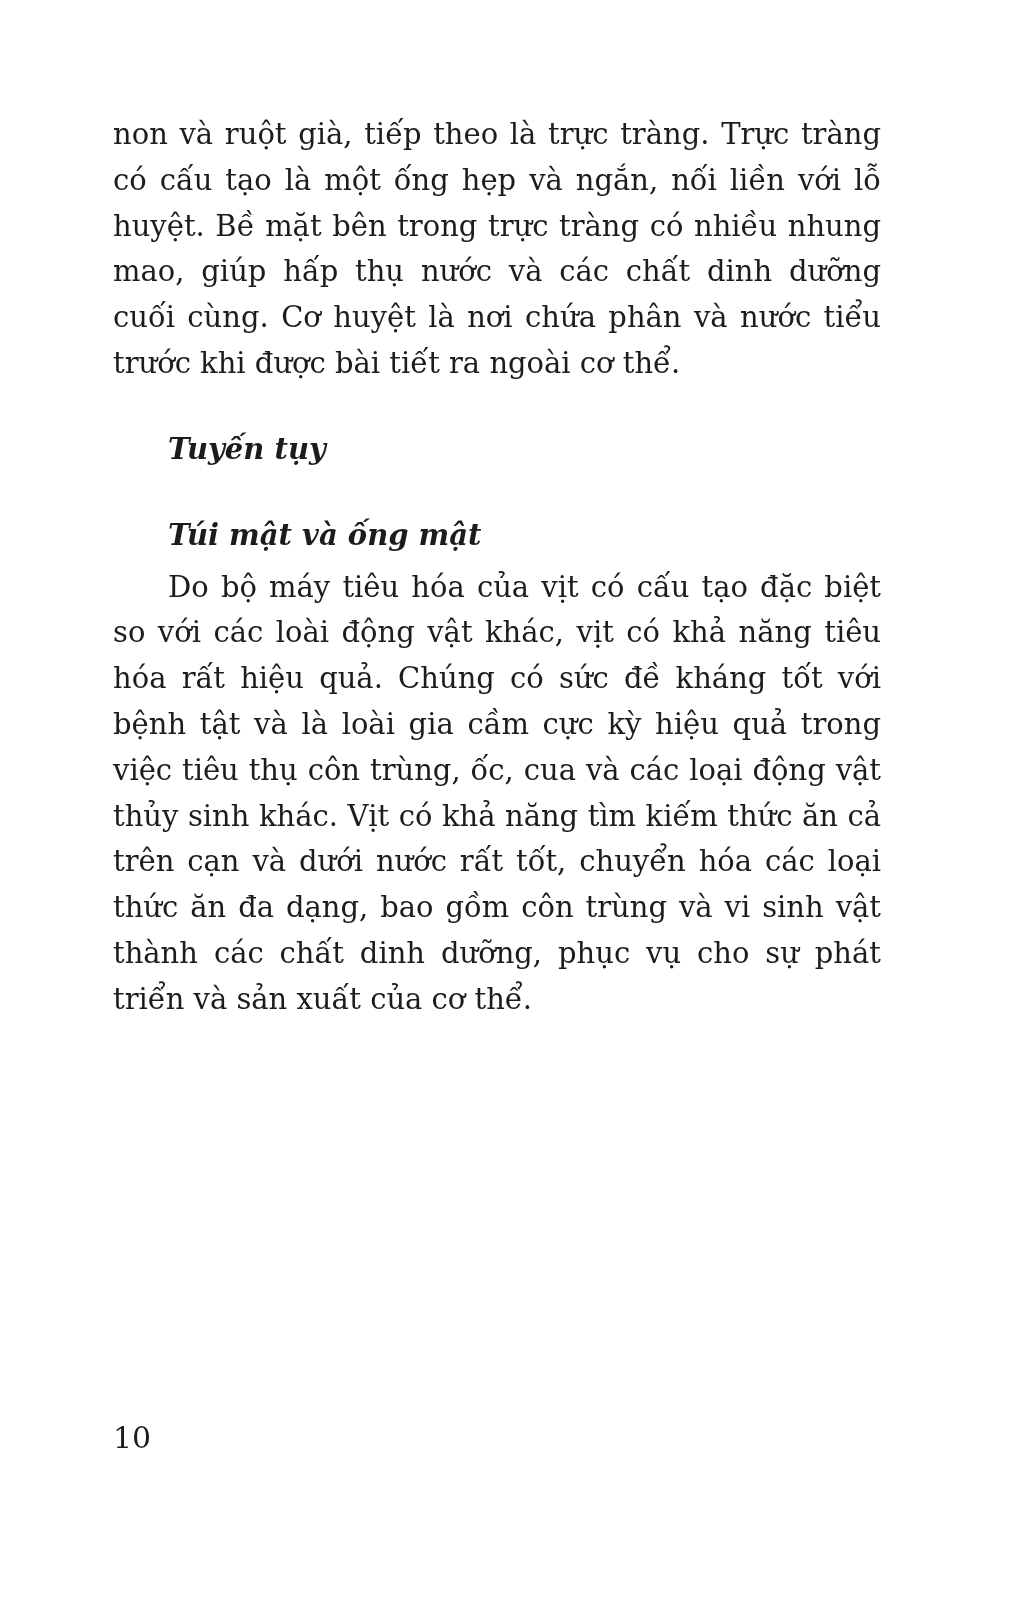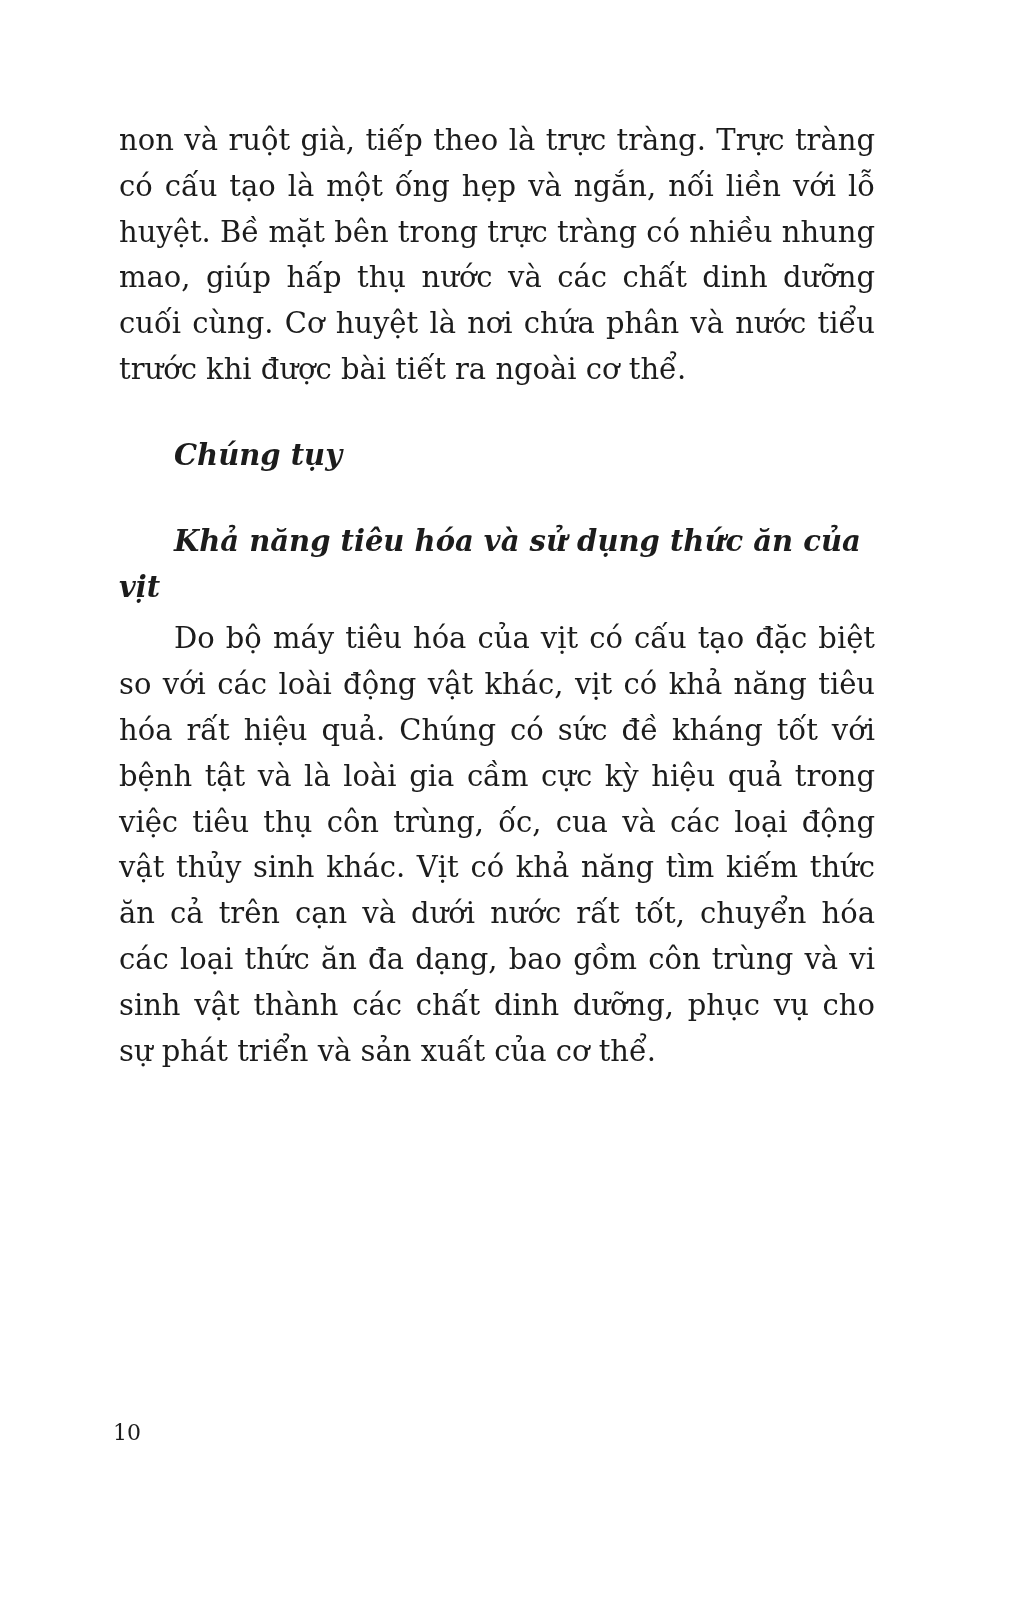--- a/index.html
+++ b/index.html
@@ -18,21 +18,21 @@
     .page-content {
       position: absolute;
       left: 113px;
       top: 112px;
       width: 768px;
     }
     .block {
       font-size: 29px;
       line-height: 1.58;
       text-align: justify;
-      margin: 6px;
+      margin: 0;
     }
     .para {
       text-indent: 55px;
       margin-bottom: 0;
     }
     .para.no-indent {
       text-indent: 0;
     }
     .heading {
       font-weight: bold;
@@ -42,36 +42,36 @@
       margin-top: 40px;
       margin-bottom: 6px;
     }
     .para + .heading {
       margin-top: 40px;
     }
     .page-number {
       position: absolute;
       left: 113px;
       top: 1420px;
-      font-size: 22px;
+      font-size: 30px;
       font-family: "DejaVu Serif", "Liberation Serif", serif;
       color: #1c1c1c;
     }
   </style>
 </head>
 <body>
 
 <div class="page-content">
 
   <p class="block para no-indent">non và ruột già, tiếp theo là trực tràng. Trực tràng có cấu tạo là một ống hẹp và ngắn, nối liền với lỗ huyệt. Bề mặt bên trong trực tràng có nhiều nhung mao, giúp hấp thụ nước và các chất dinh dưỡng cuối cùng. Cơ huyệt là nơi chứa phân và nước tiểu trước khi được bài tiết ra ngoài cơ thể.</p>
 
-  <h3 class="block heading">Chúng tụy</h3>
+  <h3 class="block heading">Tuyến tụy</h3>
 
 
+  <h3 class="block heading">Túi mật và ống mật</h3>
 
 
-  <h3 class="block heading">Khả năng tiêu hóa và sử dụng thức ăn của vịt</h3>
 
   <p class="block para">Do bộ máy tiêu hóa của vịt có cấu tạo đặc biệt so với các loài động vật khác, vịt có khả năng tiêu hóa rất hiệu quả. Chúng có sức đề kháng tốt với bệnh tật và là loài gia cầm cực kỳ hiệu quả trong việc tiêu thụ côn trùng, ốc, cua và các loại động vật thủy sinh khác. Vịt có khả năng tìm kiếm thức ăn cả trên cạn và dưới nước rất tốt, chuyển hóa các loại thức ăn đa dạng, bao gồm côn trùng và vi sinh vật thành các chất dinh dưỡng, phục vụ cho sự phát triển và sản xuất của cơ thể.</p>
 
 </div>
 
 <div class="page-number">10</div>
 
 </body></html>

